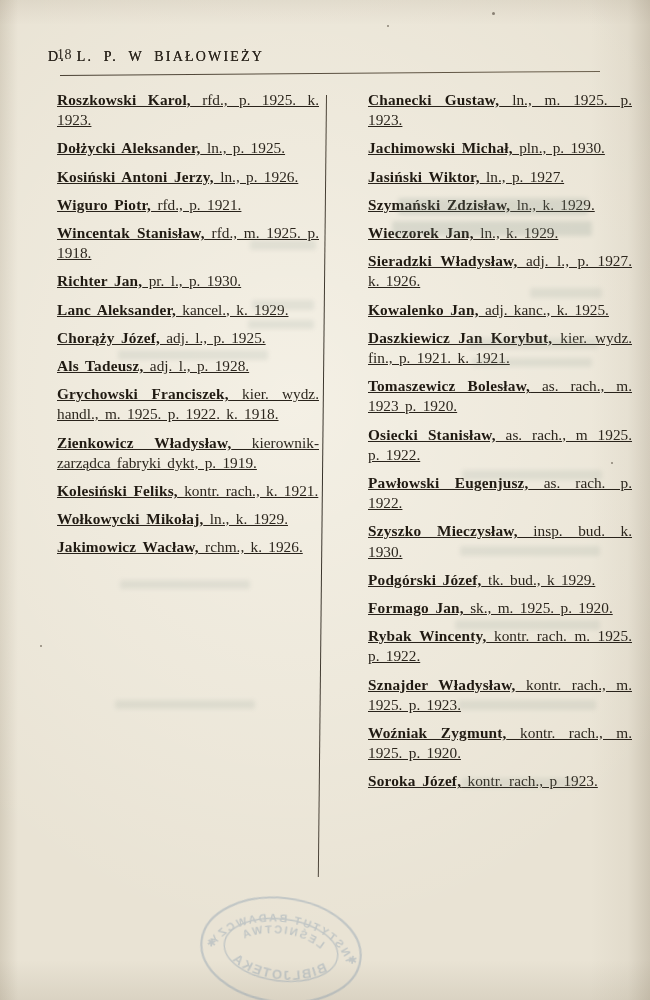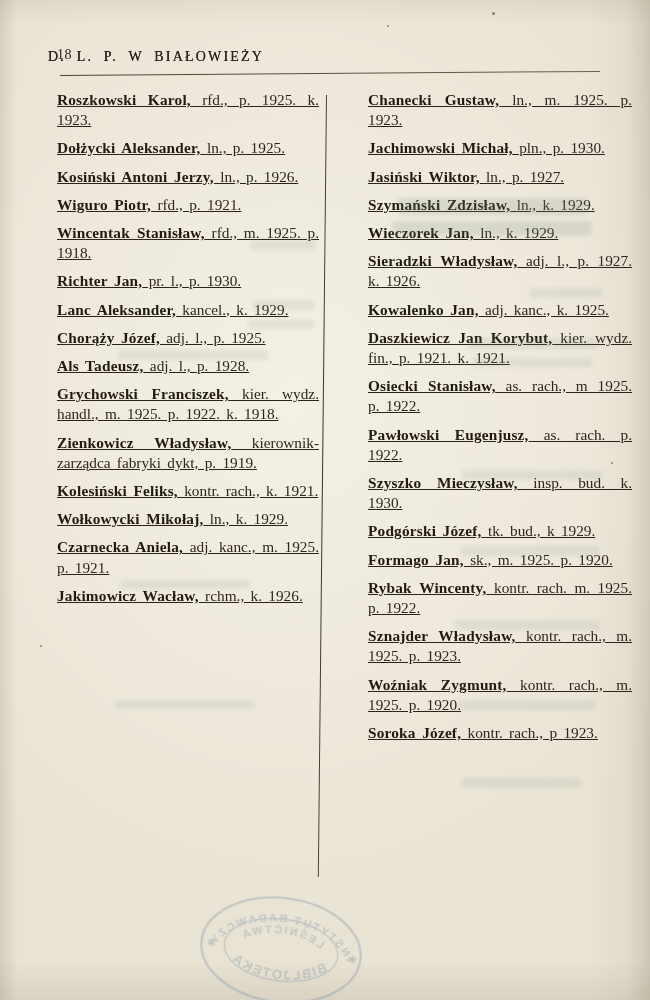--- a/index.html
+++ b/index.html
@@ -63,32 +63,32 @@
       <p class="entry"><b>Wiguro Piotr,</b><span> rfd., p. 1921.</span></p>
       <p class="entry"><b>Wincentak Stanisław,</b><span> rfd., m. 1925. p. 1918.</span></p>
       <p class="entry"><b>Richter Jan,</b><span> pr. l., p. 1930.</span></p>
       <p class="entry"><b>Lanc Aleksander,</b><span> kancel., k. 1929.</span></p>
       <p class="entry"><b>Chorąży Józef,</b><span> adj. l., p. 1925.</span></p>
       <p class="entry"><b>Als Tadeusz,</b><span> adj. l., p. 1928.</span></p>
       <p class="entry"><b>Grychowski Franciszek,</b><span> kier. wydz. handl., m. 1925. p. 1922. k. 1918.</span></p>
       <p class="entry"><b>Zienkowicz Władysław,</b><span> kierownik-zarządca fabryki dykt, p. 1919.</span></p>
       <p class="entry"><b>Kolesiński Feliks,</b><span> kontr. rach., k. 1921.</span></p>
       <p class="entry"><b>Wołkowycki Mikołaj,</b><span> ln., k. 1929.</span></p>
-      <p class="entry"><b>Czarnecka Aniela,</b><span> adj. kanc., m. 1925. p. 1921.</span></p>
       <p class="entry"><b>Jakimowicz Wacław,</b><span> rchm., k. 1926.</span></p>
     </div>
   <div class="col" id="col-right">
       <p class="entry"><b>Chanecki Gustaw,</b><span> ln., m. 1925. p. 1923.</span></p>
       <p class="entry"><b>Jachimowski Michał,</b><span> pln., p. 1930.</span></p>
       <p class="entry"><b>Jasiński Wiktor,</b><span> ln., p. 1927.</span></p>
       <p class="entry"><b>Szymański Zdzisław,</b><span> ln., k. 1929.</span></p>
       <p class="entry"><b>Wieczorek Jan,</b><span> ln., k. 1929.</span></p>
       <p class="entry"><b>Sieradzki Władysław,</b><span> adj. l., p. 1927. k. 1926.</span></p>
       <p class="entry"><b>Kowalenko Jan,</b><span> adj. kanc., k. 1925.</span></p>
       <p class="entry"><b>Daszkiewicz Jan Korybut,</b><span> kier. wydz. fin., p. 1921. k. 1921.</span></p>
+      <p class="entry"><b>Tomaszewicz Bolesław,</b><span> as. rach., m. 1923 p. 1920.</span></p>
       <p class="entry"><b>Osiecki Stanisław,</b><span> as. rach., m 1925. p. 1922.</span></p>
       <p class="entry"><b>Pawłowski Eugenjusz,</b><span> as. rach. p. 1922.</span></p>
       <p class="entry"><b>Szyszko Mieczysław,</b><span> insp. bud. k. 1930.</span></p>
       <p class="entry"><b>Podgórski Józef,</b><span> tk. bud., k 1929.</span></p>
       <p class="entry"><b>Formago Jan,</b><span> sk., m. 1925. p. 1920.</span></p>
       <p class="entry"><b>Rybak Wincenty,</b><span> kontr. rach. m. 1925. p. 1922.</span></p>
       <p class="entry"><b>Sznajder Władysław,</b><span> kontr. rach., m. 1925. p. 1923.</span></p>
       <p class="entry"><b>Woźniak Zygmunt,</b><span> kontr. rach., m. 1925. p. 1920.</span></p>
       <p class="entry"><b>Soroka Józef,</b><span> kontr. rach., p 1923.</span></p>
     </div>

